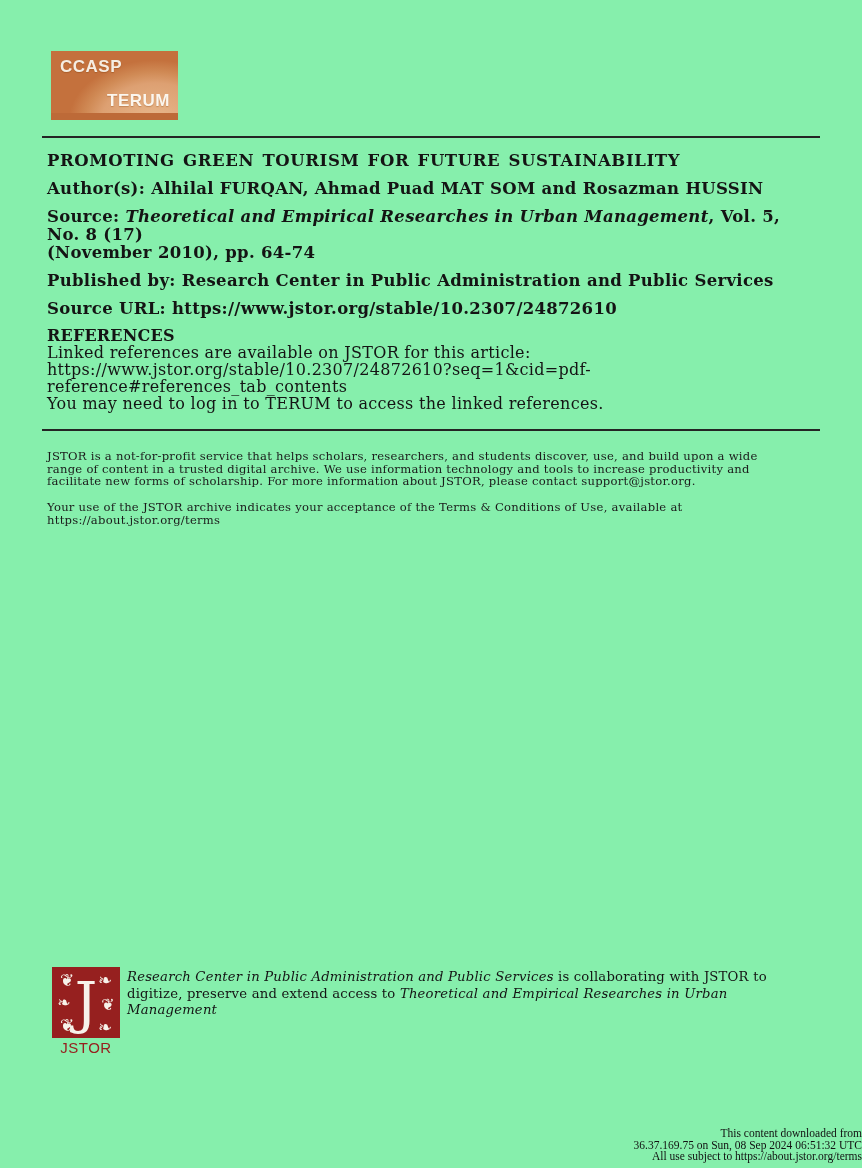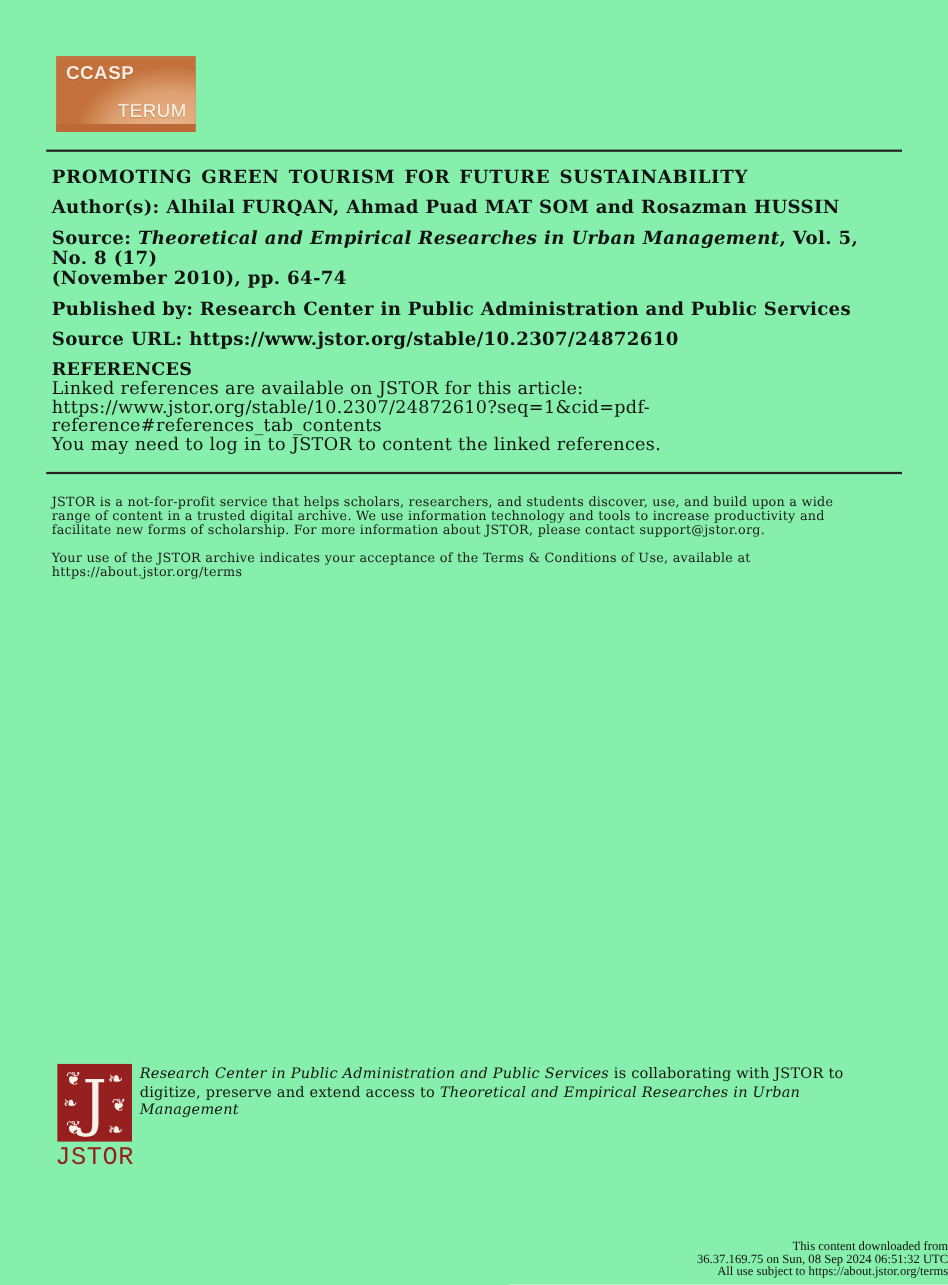--- a/index.html
+++ b/index.html
@@ -26,21 +26,21 @@
   }
   .ccasp-logo .ccasp-line1 {
     position: absolute; left: 9px; top: 6px;
     font-family: "Liberation Sans", sans-serif;
     font-weight: bold; font-size: 17px; letter-spacing: 0.5px;
     color: #f5ede2; text-shadow: 0 1px 1px rgba(140,70,20,0.45);
   }
   .ccasp-logo .ccasp-line2 {
     position: absolute; right: 8px; bottom: 9px;
     font-family: "Liberation Sans", sans-serif;
-    font-weight: normal; font-size: 17px; letter-spacing: 0.5px;
+    font-weight: bold; font-size: 17px; letter-spacing: 0.5px;
     color: #fbf6ee; text-shadow: 0 1px 1px rgba(150,80,30,0.4);
   }
 
   .rule {
     position: absolute;
     left: 42px; width: 778px; height: 2px;
     background: #242424;
   }
   .rule-top { top: 136px; }
   .rule-mid { top: 429px; }
@@ -80,22 +80,22 @@
   
   .jstor-logo {
     position: absolute;
     left: 52px; top: 967px;
     width: 68px; height: 71px;
   }
   .jstor-wordmark {
     position: absolute;
     left: 48px; top: 1039px; width: 76px;
     text-align: center;
-    font-family: Liberation Mono, monospace;
-    font-size: 23px; color: #96201f;
+    font-family: Liberation Sans, sans-serif;
+    font-size: 15px; color: #96201f;
     letter-spacing: 0.5px;
   }
   .collab-text {
     position: absolute;
     left: 127px; top: 969px; width: 680px;
     font-size: 13.2px; line-height: 16.5px;
     letter-spacing: 0.2px;
   }
 
   
@@ -129,21 +129,21 @@
     </div>
     <div class="para">Published by: Research Center in Public Administration and Public Services</div>
     <div class="para"><span>Source URL: </span><span>https://www.jstor.org/stable/10.2307/24872610</span></div>
   </div>
 
   <div class="references">
     <div class="ref-heading">REFERENCES</div>
     <div>Linked references are available on JSTOR for this article:</div>
     <div>https://www.jstor.org/stable/10.2307/24872610?seq=1&amp;cid=pdf-</div>
     <div>reference#references_tab_contents</div>
-    <div>You may need to log in to JSTOR to content the linked references.</div>
+    <div>You may need to log in to TERUM to access the linked references.</div>
   </div>
 
   <div class="rule rule-mid"></div>
 
   <div class="disclaimer disclaimer-1">
     <div>JSTOR is a not-for-profit service that helps scholars, researchers, and students discover, use, and build upon a wide</div>
     <div>range of content in a trusted digital archive. We use information technology and tools to increase productivity and</div>
     <div>facilitate new forms of scholarship. For more information about JSTOR, please contact support@jstor.org.</div>
   </div>
   <div class="disclaimer disclaimer-2">

